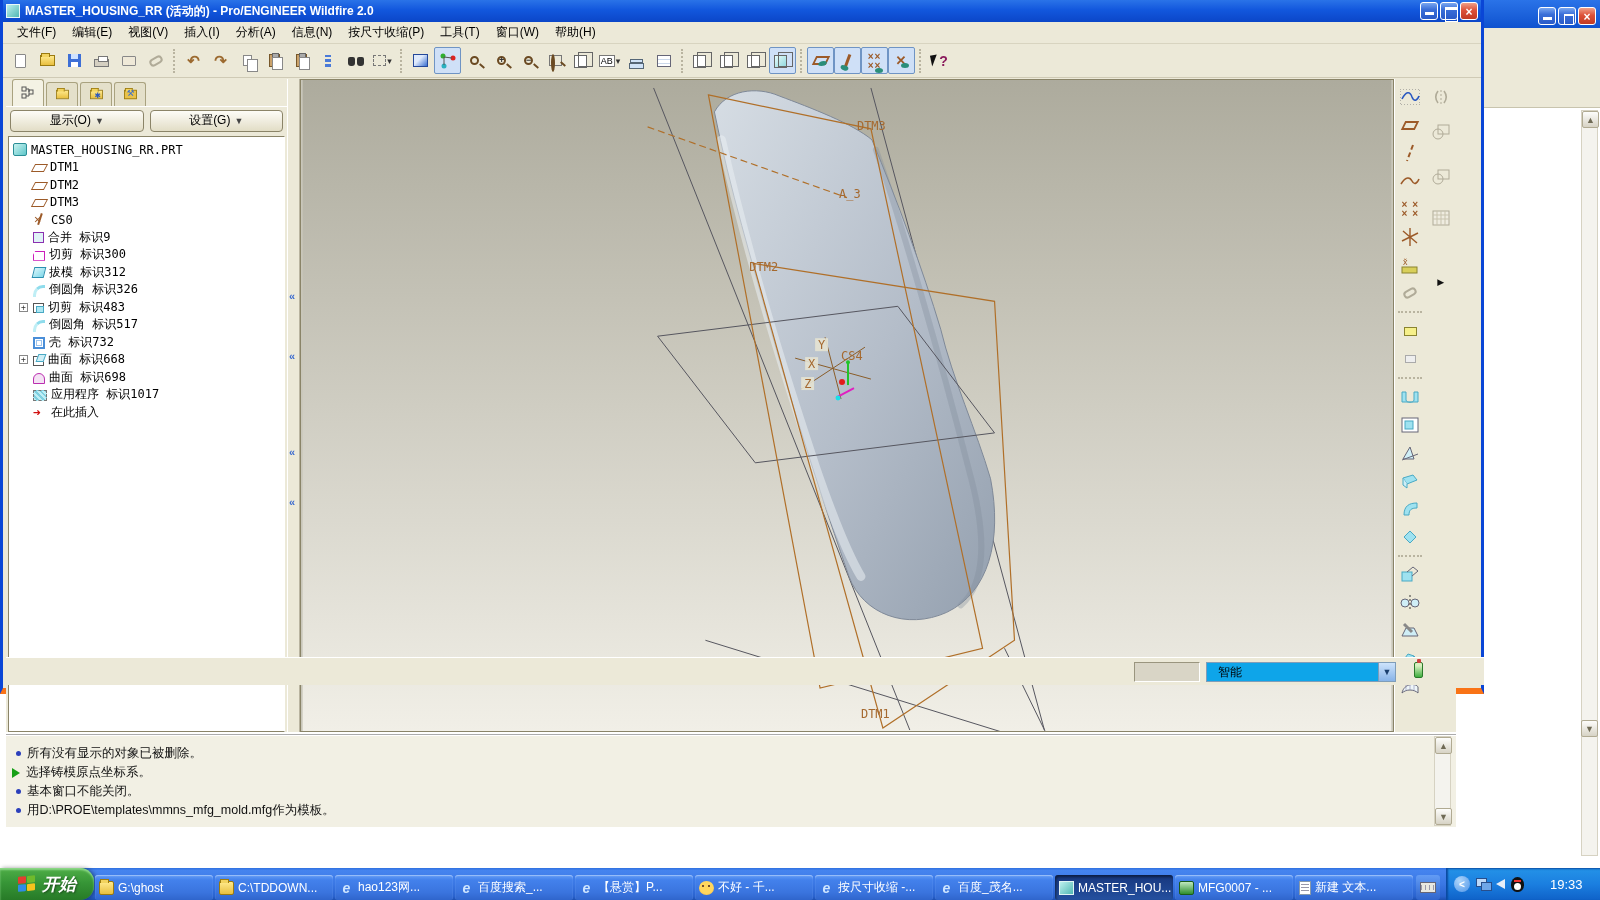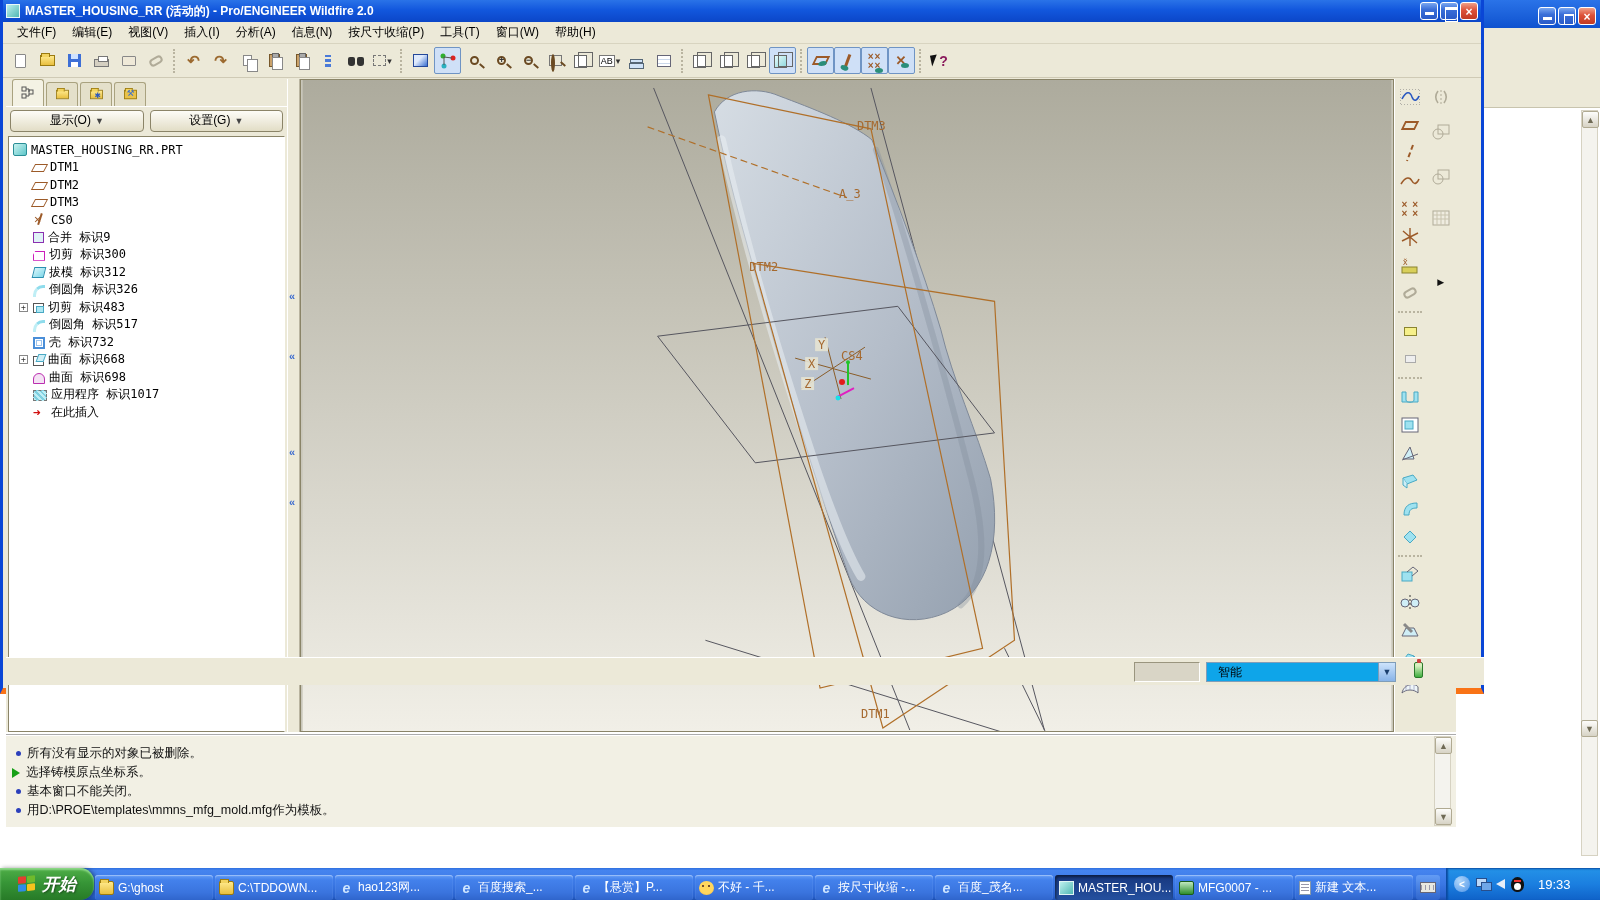--- a/index.html
+++ b/index.html
@@ -138,21 +138,21 @@
   .tray{margin-left:4px;height:32px;flex:1;display:flex;align-items:center;gap:6px;padding:0 10px 0 8px;
      background:linear-gradient(180deg,#2493e8 0%,#1b7fe0 50%,#0f62c8 100%);box-shadow:inset 2px 1px 2px #0a4aa0}
   .tray .chev{width:16px;height:16px;border-radius:50%;background:radial-gradient(circle at 35% 30%,#aed6fb,#4f95e8);color:#fff;font-weight:bold;font-size:10px;display:flex;align-items:center;justify-content:center}
   .tray .net{width:14px;height:12px;position:relative}
   .tray .net::before,.tray .net::after{content:"";position:absolute;width:9px;height:7px;background:#bcd8f8;border:1px solid #274e8c}
   .tray .net::after{left:5px;top:4px;background:#6ea6e8}
   .tray .vol{width:0;height:0;border-right:9px solid #e8eef8;border-top:5px solid transparent;border-bottom:5px solid transparent;position:relative}
   .tray .qq{width:13px;height:15px;background:#111;border-radius:50% 50% 45% 45%;position:relative}
   .tray .qq::before{content:"";position:absolute;left:3px;top:6px;width:7px;height:7px;background:#fff;border-radius:50%}
   .tray .qq::after{content:"";position:absolute;left:3px;top:3px;width:7px;height:2px;background:#e33}
-  .tray .clock{color:#fff;margin-left:8px;font-size:13px}
+  .tray .clock{color:#fff;margin-left:20px;font-size:13px}
 
   
   .pg{width:11px;height:14px;background:#fff;border:1px solid #888;border-radius:1px}
   .fold{width:15px;height:11px;background:linear-gradient(180deg,#ffe98c,#e8bf3f);border:1px solid #9a7a10;position:relative}
   .fold::before{content:"";position:absolute;left:0;top:-3px;width:7px;height:3px;background:#f2d35f;border:1px solid #9a7a10;border-bottom:none}
   .flop{width:13px;height:13px;background:#3d6fd6;position:relative}
   .flop::before{content:"";position:absolute;left:3px;top:0;width:7px;height:5px;background:#cfe2ff}
   .flop::after{content:"";position:absolute;left:3px;bottom:0;width:7px;height:5px;background:#fff}
   .prnt{width:15px;height:8px;background:#d5d0c2;border:1px solid #777;position:relative;margin-top:4px}
   .prnt::before{content:"";position:absolute;left:3px;top:-4px;width:8px;height:4px;background:#fff;border:1px solid #777}

